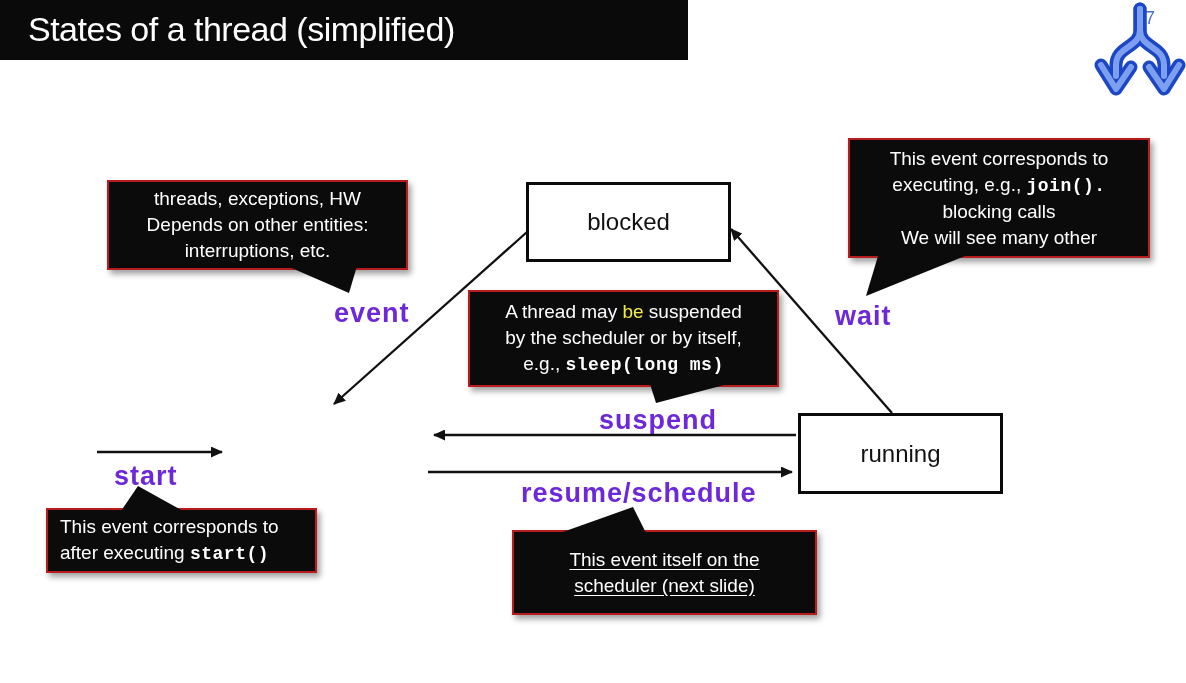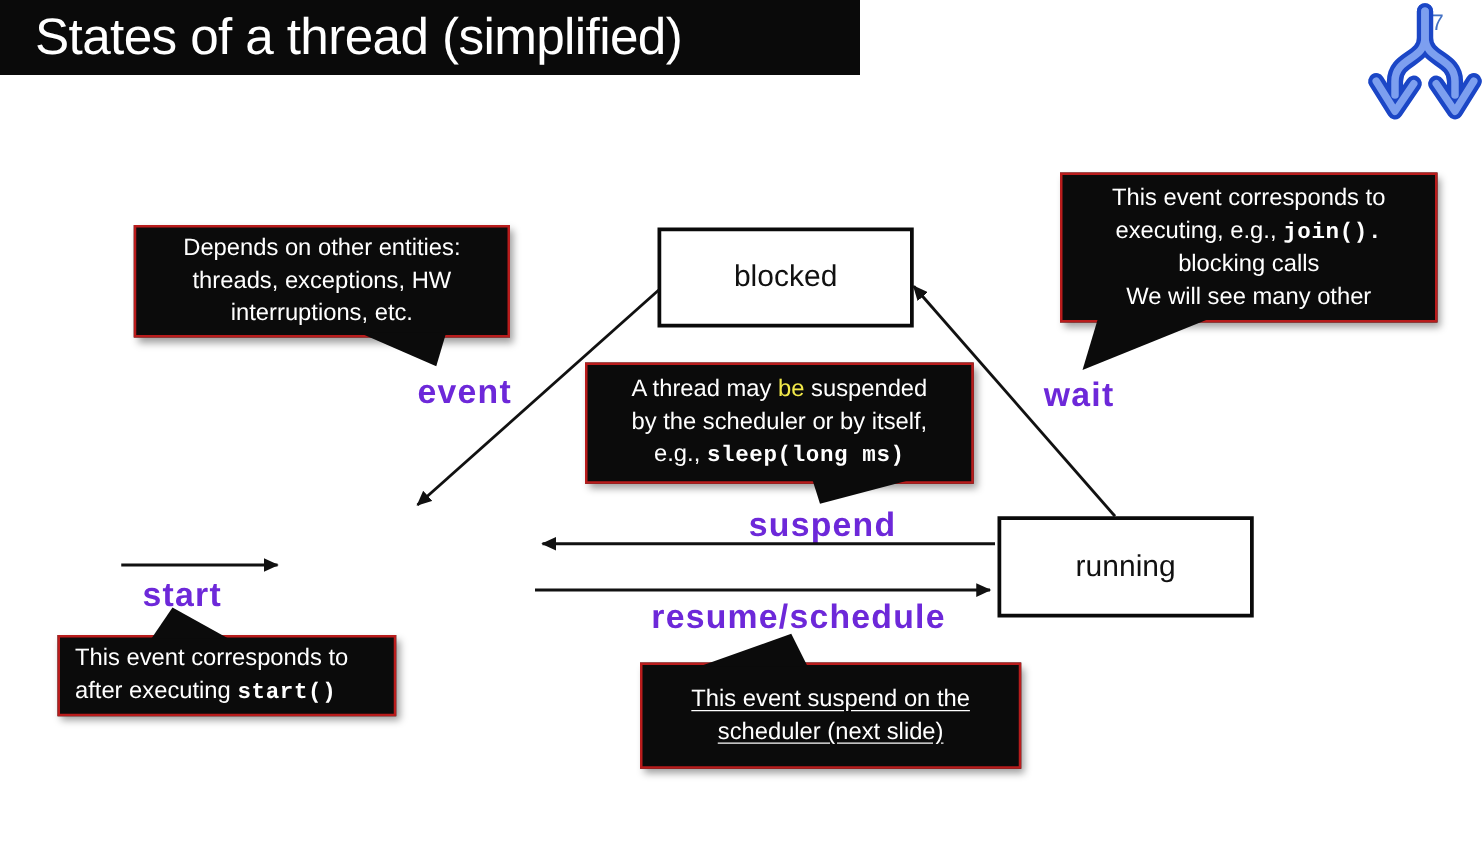--- a/index.html
+++ b/index.html
@@ -7,21 +7,21 @@
     position:relative; width:1186px; height:683px; background:#ffffff;
     font-family:"Liberation Sans", sans-serif; overflow:hidden;
   }
   
   .title-bar {
     position:absolute; left:0; top:6; width:688px; height:60px;
     background:#0a0a0a; display:flex; align-items:center;
   }
   .title-bar h1 {
     margin:0; padding:0 0 2px 28px; color:#ffffff; font-weight:400;
-    font-size:41px; letter-spacing:-0.5px; white-space:nowrap;
+    font-size:34px; letter-spacing:-0.5px; white-space:nowrap;
   }
   
   .page-num {
     position:absolute; left:1134px; top:8px; color:#4472C4;
     font-size:18px;
   }
   .fork-icon { position:absolute; left:1092px; top:2px; }
   
   .state {
     position:absolute; background:#ffffff; border:3px solid #0a0a0a;
@@ -102,22 +102,22 @@
     <span>running</span>
   </div>
 
   <div class="tlabel" id="lbl-event">event</div>
   <div class="tlabel" id="lbl-wait">wait</div>
   <div class="tlabel" id="lbl-suspend">suspend</div>
   <div class="tlabel" id="lbl-resume">resume/schedule</div>
   <div class="tlabel" id="lbl-start">start</div>
 
   <div class="callout" id="co-event">
+    <div class="cline">threads, exceptions, HW</div>
     <div class="cline">Depends on other entities:</div>
-    <div class="cline">threads, exceptions, HW</div>
     <div class="cline">interruptions, etc.</div>
   </div>
 
   <div class="callout" id="co-wait">
     <div class="cline">This event corresponds to</div>
     <div class="cline">
       <span>executing, e.g., </span><span class="mono">join().</span>
     </div>
     <div class="cline">blocking calls</div>
     <div class="cline">We will see many other</div>
@@ -134,21 +134,21 @@
   </div>
 
   <div class="callout" id="co-start">
     <div class="cline">This event corresponds to</div>
     <div class="cline">
       <span>after executing </span><span class="mono">start()</span>
     </div>
   </div>
 
   <div class="callout" id="co-sched">
-    <div class="cline">This event suspend on the</div>
+    <div class="cline">This event itself on the</div>
     <div class="cline">scheduler (next slide)</div>
   </div>
 
   <svg class="overlay" viewBox="0 0 1186 683">
     <defs>
       <marker id="ah" markerUnits="userSpaceOnUse" markerWidth="13" markerHeight="11" refX="11" refY="5.5" orient="auto">
         <polygon points="0,0 12,5.5 0,11" fill="#111111"></polygon>
       </marker>
     </defs>
 

